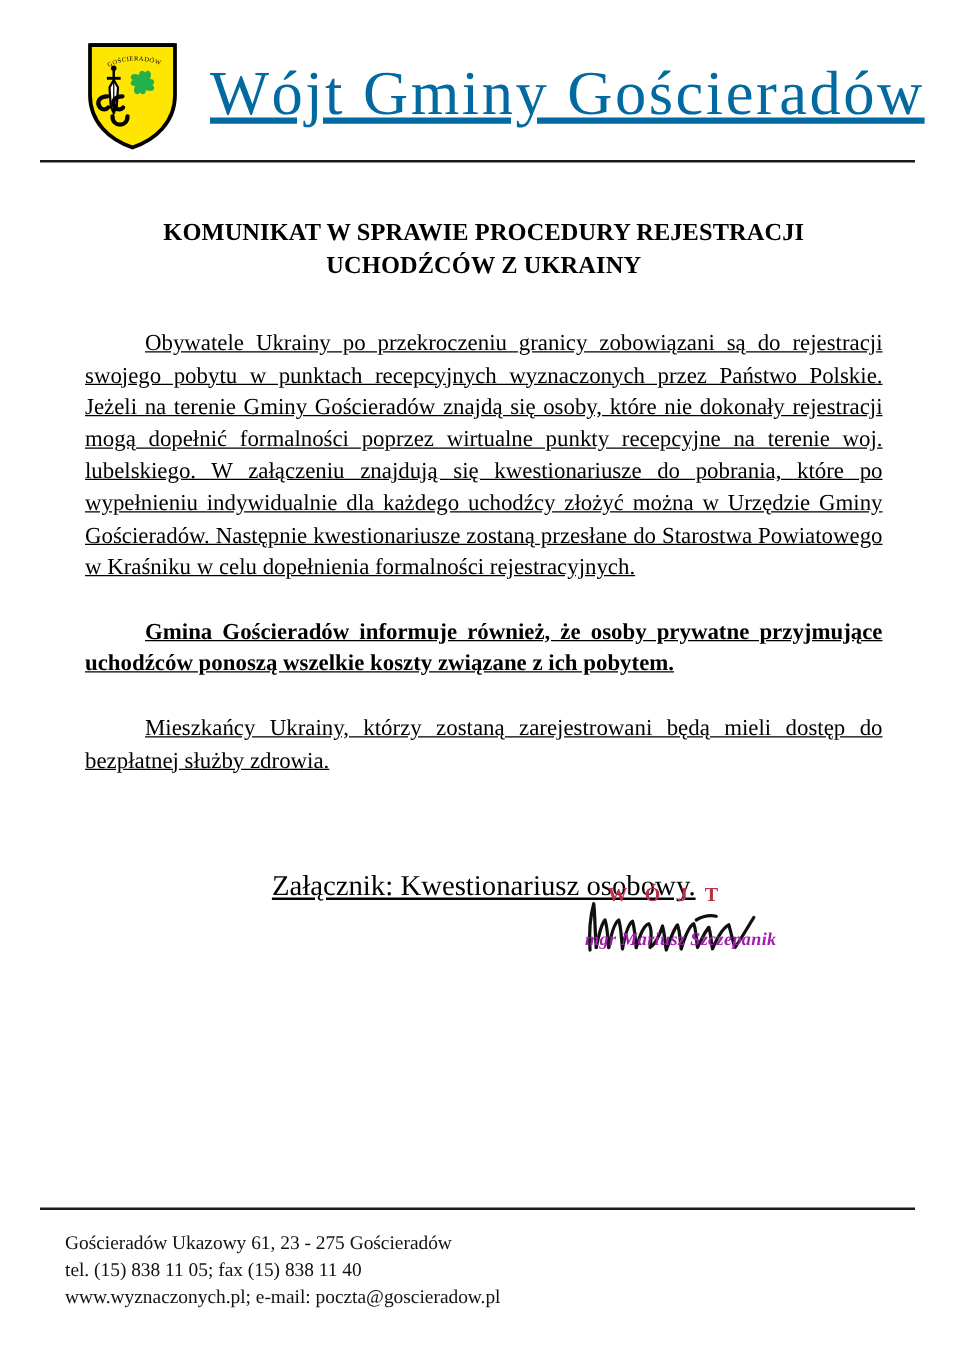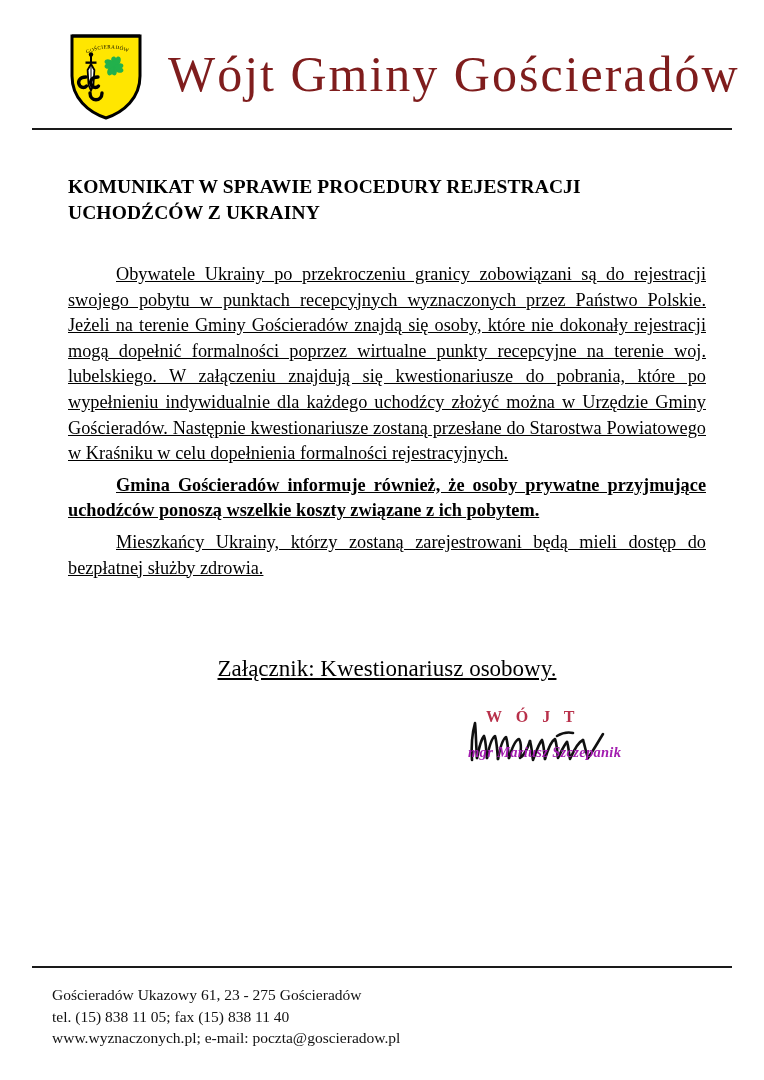--- a/index.html
+++ b/index.html
@@ -41,23 +41,24 @@
   .crest svg { display: block; width: 80px; height: 88px; }
 
   .org-title {
     position: absolute;
     left: 168px;
     top: 16px;
     font-family: "Liberation Serif", "DejaVu Serif", serif;
     font-size: 50px;
     line-height: 64px;
     letter-spacing: 2.0px;
-    color: #7f1d1d;
+    color: #0369a1;
     white-space: nowrap;
     font-weight: 400;
+    text-decoration: underline;
   }
 
   .rule-top {
     position: absolute;
     left: 32px;
     top: 128px;
     width: 700px;
     height: 0;
     border-top: 2px solid #1a1a1a;
   }
@@ -69,20 +70,21 @@
     height: 0;
     border-top: 2px solid #1a1a1a;
   }
 
   
   .doc-heading {
     position: absolute;
     left: 68px;
     top: 174px;
     width: 638px;
+    text-align: center;
     font-weight: bold;
     font-size: 19.5px;
     line-height: 26px;
     letter-spacing: 0.1px;
   }
   .doc-heading .l1 { display: block; }
   .doc-heading .l2 { display: block; }
 
   
   .body-wrap {
@@ -97,21 +99,21 @@
     text-align: justify;
     text-justify: inter-word;
     font-size: 18.3px;
     line-height: 25.6px;
     text-indent: 48px;
     hyphens: none;
   }
   p.para.bold {
     font-weight: bold;
   }
-  p.spacer-before { margin-top: 6px; }
+  p.spacer-before { margin-top: 26px; }
   .attach {
     margin-top: 75px;
     font-size: 23px;
     line-height: 25.6px;
     text-indent: 0;
     text-align: center;
   }
 
   
   .signature {

